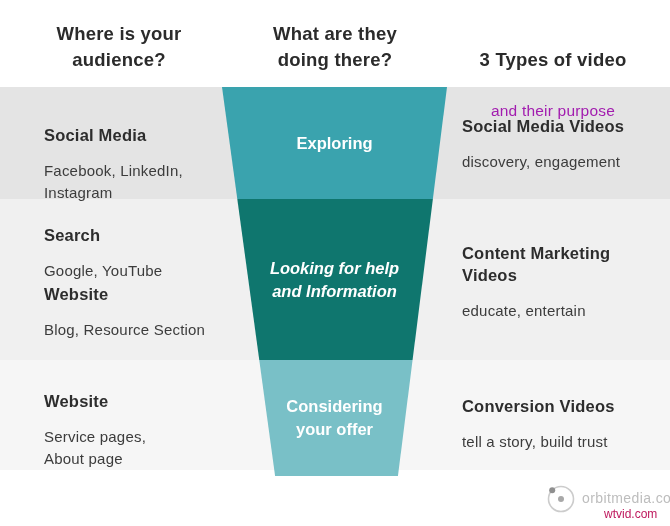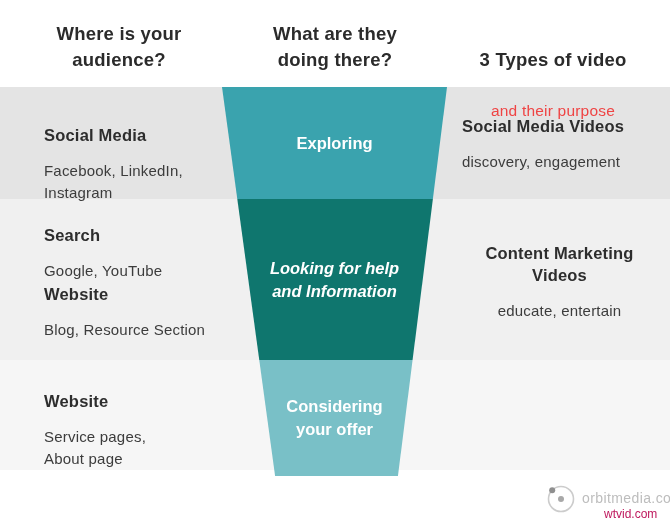--- a/index.html
+++ b/index.html
@@ -20,31 +20,31 @@
   #stage1{height:112px;background:#3aa3ae;}
   #stage2{height:161px;background:#0f766e;font-style:italic;}
   #stage3{height:116px;background:#79c0c7;}
 
   
   .hdr{position:absolute;top:21px;text-align:center;font-weight:700;font-size:18.5px;
        line-height:26px;color:#2b2b2b;white-space:pre-line;letter-spacing:0.2px;}
   #hdr1{left:8px;width:222px;}
   #hdr2{left:233px;width:204px;}
   #hdr3{left:440px;width:226px;}
-  .hdr-sub{font-weight:400;font-size:15.5px;color:#ef4444;line-height:24px;letter-spacing:0.2px;}
+  .hdr-sub{font-weight:400;font-size:15.5px;color:#a21caf;line-height:24px;letter-spacing:0.2px;}
 
   
   .entry{position:absolute;}
   .entry.left{left:44px;width:180px;}
   .entry.right{left:462px;width:195px;}
   .entry-title{font-size:16.5px;font-weight:700;color:#2d2d2d;line-height:22px;white-space:pre-line;letter-spacing:0.2px;}
   .entry-desc{font-size:15px;font-weight:400;color:#3c3c3c;line-height:22px;white-space:pre-line;margin-top:14px;letter-spacing:0.2px;}
 
   #entryL1{top:124px;} #entryL2a{top:224px;} #entryL2b{top:283px;} #entryL3{top:390px;}
-  #entryR1{top:115px;} #entryR2{top:242px;text-align:center;} #entryR3{top:395px;}
+  #entryR1{top:115px;} #entryR2{top:242px;} #entryR3{top:395px;}
 
   
   .logo{position:absolute;left:546px;top:484px;width:30px;height:30px;}
   .brand{position:absolute;left:582px;top:490px;font-size:14px;color:#bdbdbd;letter-spacing:0.4px;}
   .watermark{position:absolute;left:604px;top:507px;font-size:12px;color:#be185d;}
 </style>
 </head>
 <body>
 
 <div class="canvas">
@@ -97,20 +97,24 @@
 
   <div class="entry right" id="entryR1">
     <div class="entry-title">Social Media Videos</div>
     <div class="entry-desc">discovery, engagement</div>
   </div>
   <div class="entry right" id="entryR2">
     <div class="entry-title">Content Marketing
 Videos</div>
     <div class="entry-desc">educate, entertain</div>
   </div>
+  <div class="entry right" id="entryR3">
+    <div class="entry-title">Conversion Videos</div>
+    <div class="entry-desc">tell a story, build trust</div>
+  </div>
 
   <div class="logo">
     <svg width="30" height="30" viewBox="0 0 30 30">
       <circle cx="15" cy="15" r="12.5" fill="none" stroke="#cccccc" stroke-width="1.6"></circle>
       <circle cx="15" cy="15" r="3" fill="#a8a8a8"></circle>
       <circle cx="6.2" cy="6.2" r="3" fill="#8f8f8f"></circle>
     </svg>
   </div>
   <div class="brand">orbitmedia.com</div>
   <div class="watermark">wtvid.com</div>

